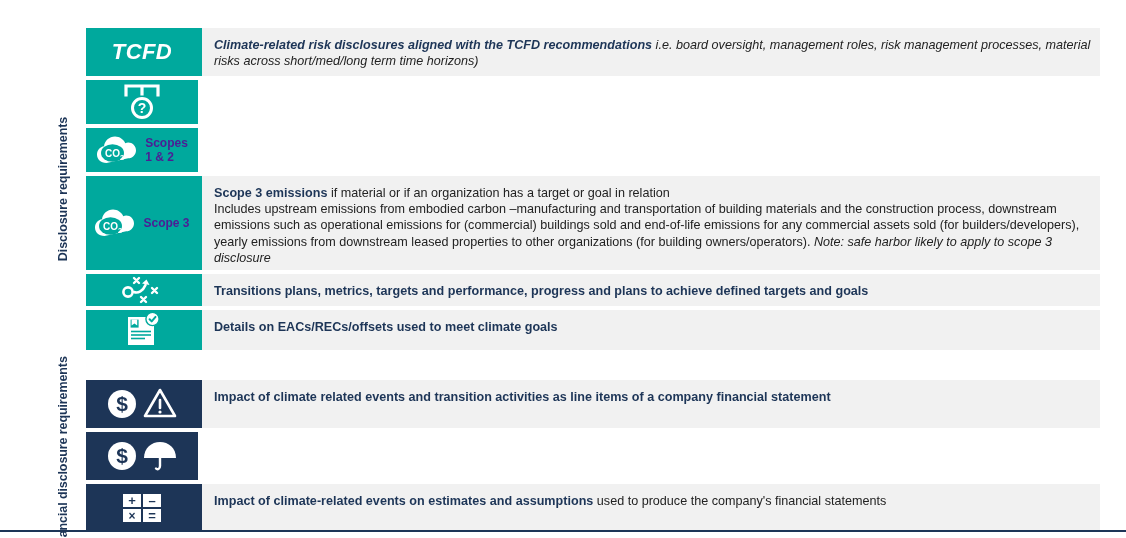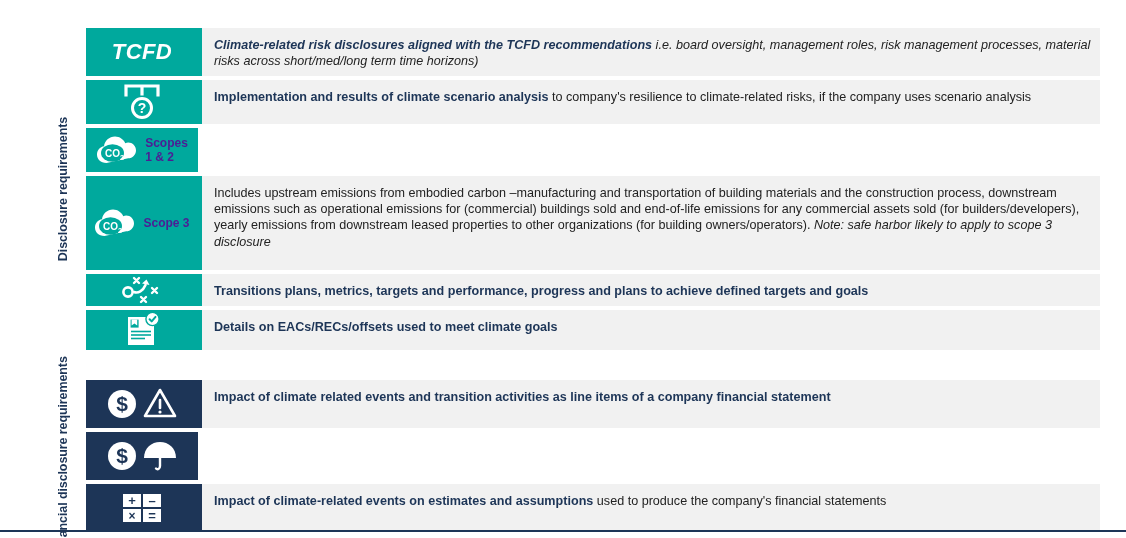--- a/index.html
+++ b/index.html
@@ -158,23 +158,20 @@
       </div>
 
       <div class="row h-scenario">
         <div class="icon-cell">
           <svg width="46" height="44" viewBox="0 0 46 44" fill="none">
             <path d="M7 6 V15 M7 6 H39 M39 6 V15 M23 6 V14" stroke="#ffffff" stroke-width="3.2" stroke-linecap="square"></path>
             <circle cx="23" cy="28" r="9.5" stroke="#ffffff" stroke-width="3" fill="none"></circle>
             <text x="23" y="33" text-anchor="middle" fill="#ffffff" font-family="Liberation Sans, sans-serif" font-size="14" font-weight="bold">?</text>
           </svg>
         </div>
-        <div class="content-cell">
-          <p><b>Implementation and results of climate scenario analysis</b><span> to company's resilience to climate-related risks, if the company uses scenario analysis</span></p>
-        </div>
       </div>
 
       <div class="row h-s12">
         <div class="icon-cell">
           <svg width="42" height="34" viewBox="0 0 42 34">
             <path d="M10.5 30 C4.5 30 1 26.2 1 21.6 C1 17.4 4 13.9 8 13.3 C8.6 7.7 13.3 3.4 19 3.4 C23.6 3.4 27.6 6.2 29.3 10.2 C30.2 9.8 31.2 9.6 32.2 9.6 C36.5 9.6 40 13.1 40 17.4 C40 21.7 36.5 25.2 32.2 25.2" fill="#ffffff"></path>
             <ellipse cx="16.5" cy="20" rx="11.5" ry="8.8" fill="#00a99d"></ellipse>
             <text x="16.5" y="24" text-anchor="middle" fill="#ffffff" font-family="Liberation Sans, sans-serif" font-size="10" font-weight="bold">CO</text>
             <text x="26" y="26.5" text-anchor="middle" fill="#ffffff" font-family="Liberation Sans, sans-serif" font-size="7" font-weight="bold">2</text>
             <path d="M10.5 30 C4.5 30 1 26.2 1 21.6 C1 17.4 4 13.9 8 13.3 C8.6 7.7 13.3 3.4 19 3.4 C23.6 3.4 27.6 6.2 29.3 10.2 C30.2 9.8 31.2 9.6 32.2 9.6 C36.5 9.6 40 13.1 40 17.4 C40 21.7 36.5 25.2 32.2 25.2" fill="none" stroke="#00a99d" stroke-width="0"></path>
@@ -190,20 +187,21 @@
         <div class="icon-cell">
           <svg width="42" height="34" viewBox="0 0 42 34">
             <path d="M10.5 30 C4.5 30 1 26.2 1 21.6 C1 17.4 4 13.9 8 13.3 C8.6 7.7 13.3 3.4 19 3.4 C23.6 3.4 27.6 6.2 29.3 10.2 C30.2 9.8 31.2 9.6 32.2 9.6 C36.5 9.6 40 13.1 40 17.4 C40 21.7 36.5 25.2 32.2 25.2" fill="#ffffff"></path>
             <ellipse cx="16.5" cy="20" rx="11.5" ry="8.8" fill="#00a99d"></ellipse>
             <text x="16.5" y="24" text-anchor="middle" fill="#ffffff" font-family="Liberation Sans, sans-serif" font-size="10" font-weight="bold">CO</text>
             <text x="26" y="26.5" text-anchor="middle" fill="#ffffff" font-family="Liberation Sans, sans-serif" font-size="7" font-weight="bold">2</text>
           </svg>
           <span class="scope-text">Scope 3</span>
         </div>
         <div class="content-cell">
+          <p><b>Scope 3 emissions</b><span> if material or if an organization has a target or goal in relation</span></p>
           <p><span>Includes upstream emissions from embodied carbon –manufacturing and transportation of building materials and the construction process, downstream emissions such as operational emissions for (commercial) buildings sold and end-of-life emissions for any commercial assets sold (for builders/developers), yearly emissions from downstream leased properties to other organizations (for building owners/operators). </span><i>Note: safe harbor likely to apply to scope 3 disclosure</i></p>
         </div>
       </div>
 
       <div class="row h-trans">
         <div class="icon-cell">
           <svg width="46" height="34" viewBox="0 0 46 34">
             <circle cx="9" cy="19" r="4.6" stroke="#ffffff" stroke-width="2.6" fill="none"></circle>
             <path d="M15 19 C19 20.5 24 18 26.5 12" stroke="#ffffff" stroke-width="2.6" fill="none" stroke-linecap="round"></path>
             <path d="M23 10.5 L27.5 6.5 L30.5 12" fill="#ffffff"></path>

